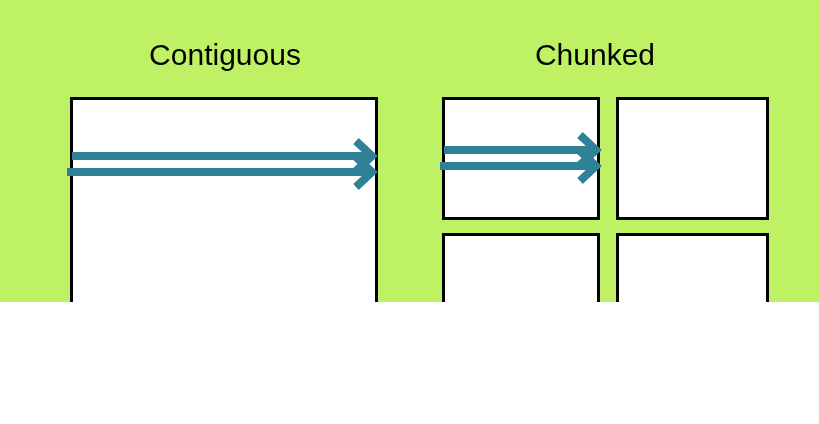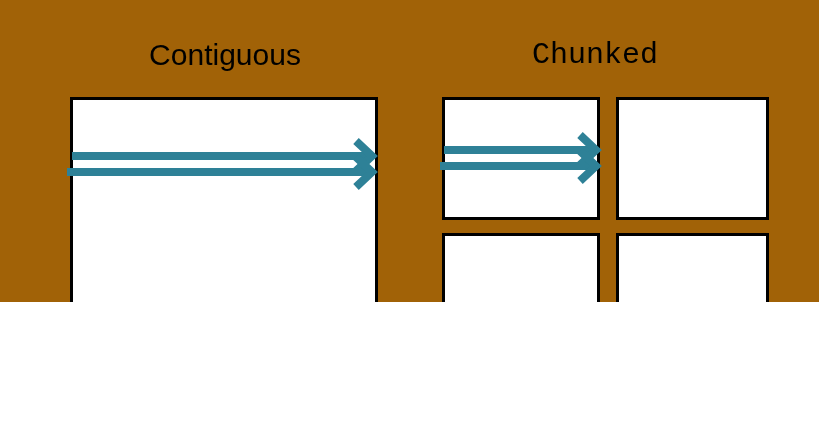--- a/index.html
+++ b/index.html
@@ -9,21 +9,21 @@
     background: #ffffff;
   }
   body {
     font-family: "Liberation Sans", sans-serif;
     -webkit-font-smoothing: antialiased;
   }
   #canvas {
     position: relative;
     width: 819px;
     height: 302px;
-    background: #a16207;
+    background: #bef264;
     overflow: hidden;
   }
   .panel-title {
     position: absolute;
     font-size: 30px;
     line-height: 30px;
     color: #000000;
     white-space: nowrap;
     text-align: center;
     font-weight: 400;
@@ -31,21 +31,20 @@
   }
   #title-contiguous {
     left: 0px;
     top: 40px;
     width: 450px;
   }
   #title-chunked {
     left: 370px;
     top: 40px;
     width: 450px;
-    font-family: Liberation Mono, monospace;
   }
   .memory-box {
     position: absolute;
     box-sizing: border-box;
     border: 3px solid #000000;
     background: #ffffff;
   }
   #contiguous-box {
     left: 70px;
     top: 97px;

